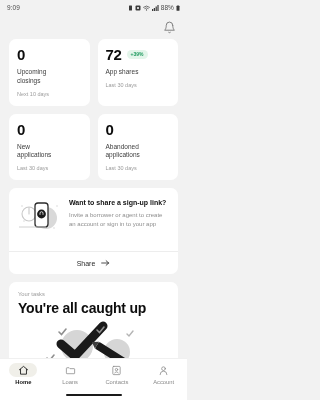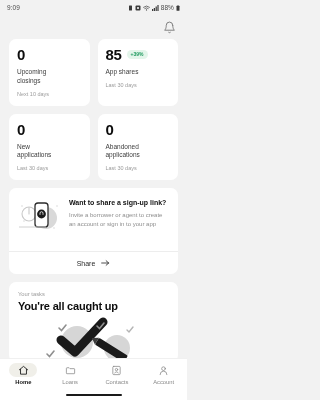--- a/index.html
+++ b/index.html
@@ -74,21 +74,21 @@
   }
   .arrow{ display:block; }
 
   
   .tasks{
     background:#fff; border-radius:7px; padding:9px 9px 0 9px;
     min-height:70px; overflow:hidden;
   }
   .tasks-kicker{ font-size:5.8px; color:#9b9b9b; }
   .tasks-title{
-    font-size:11px; font-weight:700; color:#0d0d0d;
+    font-size:14px; font-weight:700; color:#0d0d0d;
     margin-top:3px; letter-spacing:-.2px;
   }
   .tasks-art{
     display:flex; justify-content:center; margin-top:4px;
   }
 
   
   .navbar{
     position:absolute; left:0; right:0; bottom:0;
     height:42px; background:#fff;
@@ -156,21 +156,21 @@
   <div class="stat-row">
     <div class="card">
       <div class="card-top">
         <span class="card-num">0</span>
       </div>
       <div class="card-label">Upcoming closings</div>
       <div class="card-sub">Next 10 days</div>
     </div>
     <div class="card">
       <div class="card-top">
-        <span class="card-num">85</span>
+        <span class="card-num">72</span>
         <span class="badge">+39%</span>
       </div>
       <div class="card-label">App shares</div>
       <div class="card-sub">Last 30 days</div>
     </div>
   </div>
 
   <div class="stat-row">
     <div class="card">
       <div class="card-top">

